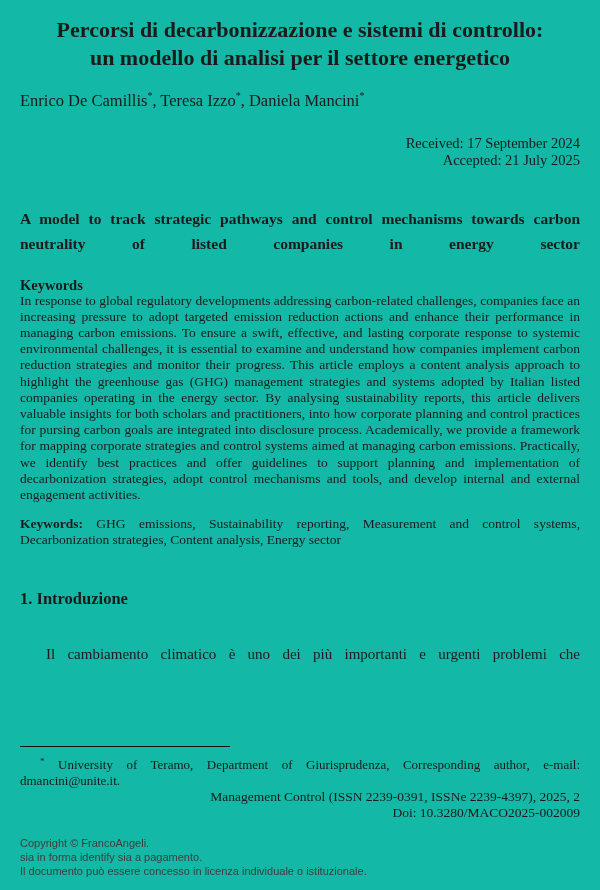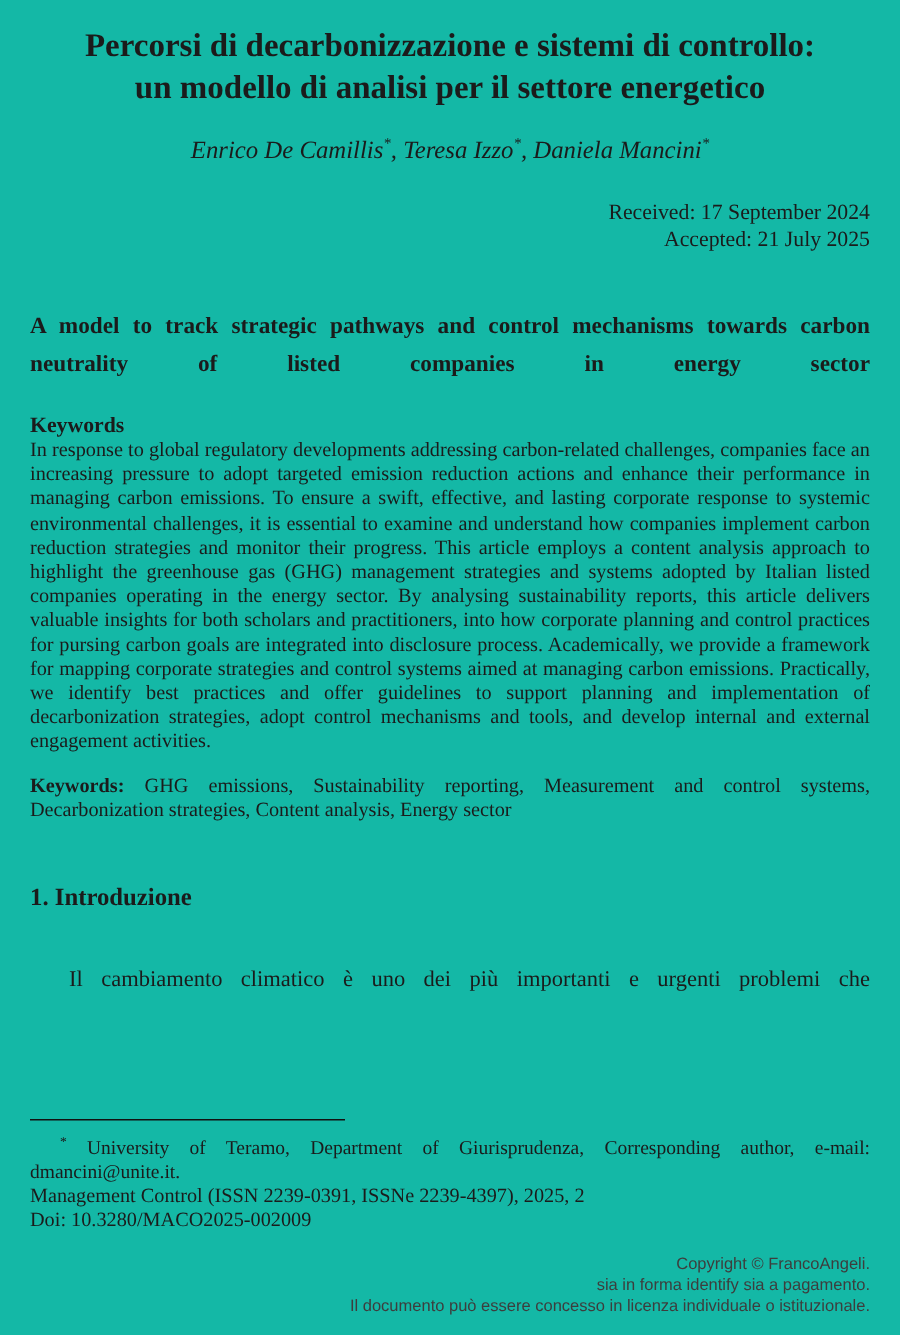--- a/index.html
+++ b/index.html
@@ -19,22 +19,21 @@
   .title-it {
     font-size: 22px;
     font-weight: bold;
     line-height: 28px;
     text-align: center;
     max-width: 512px;
     margin: 2px auto 0 auto;
   }
   .authors {
     margin-top: 18px;
-    text-align: center;
-    font-style: italic;
+    text-align: left;
     font-size: 16.5px;
   }
   .authors sup { font-size: 10px; }
   .dates {
     margin-top: 24px;
     text-align: right;
     font-size: 14.5px;
     line-height: 17.5px;
   }
   .title-en {
@@ -83,27 +82,27 @@
     margin-bottom: 6px;
   }
   .footnote {
     font-size: 13px;
     line-height: 16px;
     text-align: justify;
     text-indent: 20px;
   }
   .footnote sup { font-size: 9px; }
   .journal-line, .doi-line {
-    text-align: left;
+    text-align: right;
     font-size: 13.5px;
     line-height: 16px;
   }
   .copyright {
     margin-top: 15px;
-    text-align: right;
+    text-align: left;
     font-family: "Liberation Sans", sans-serif;
     font-size: 11px;
     line-height: 14px;
     color: #3d3d3d;
   }
 </style>
 </head>
 <body>
 
 <div class="page">

